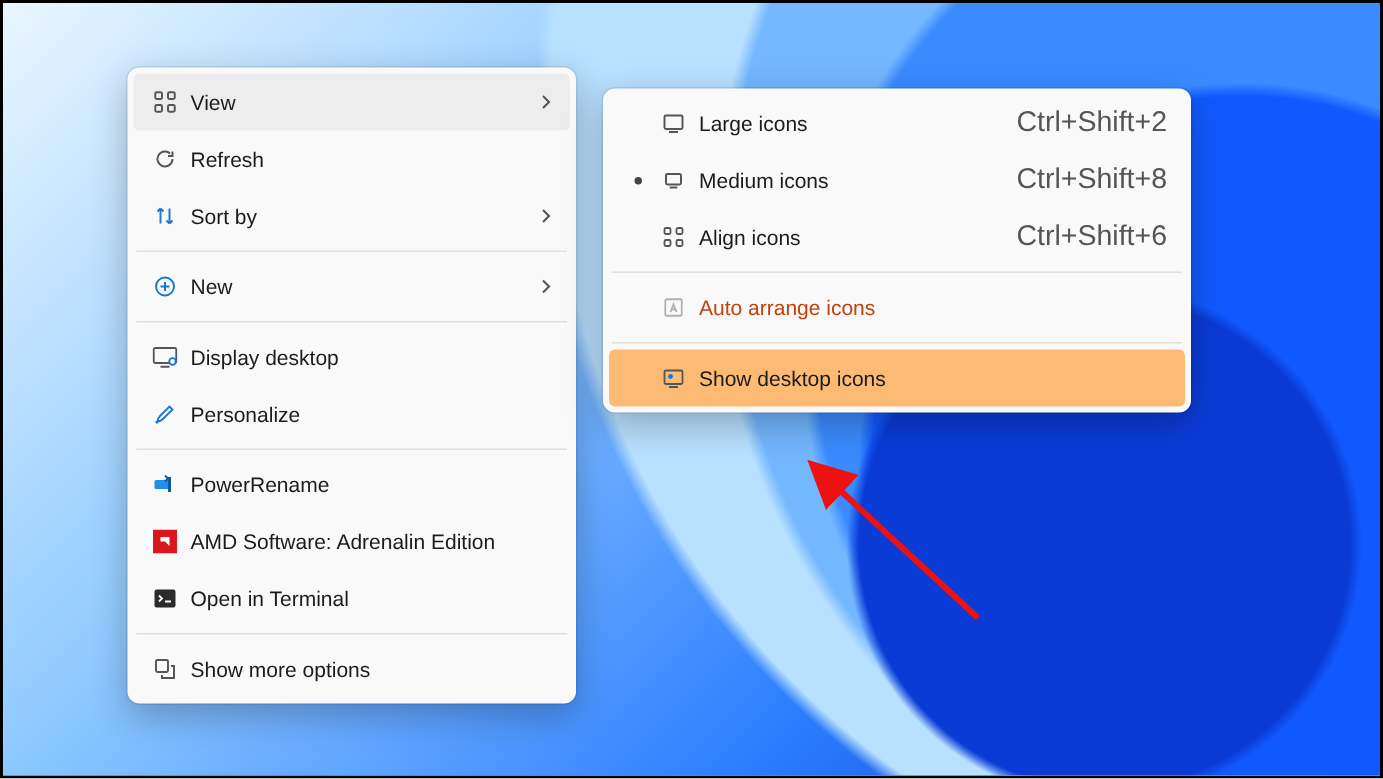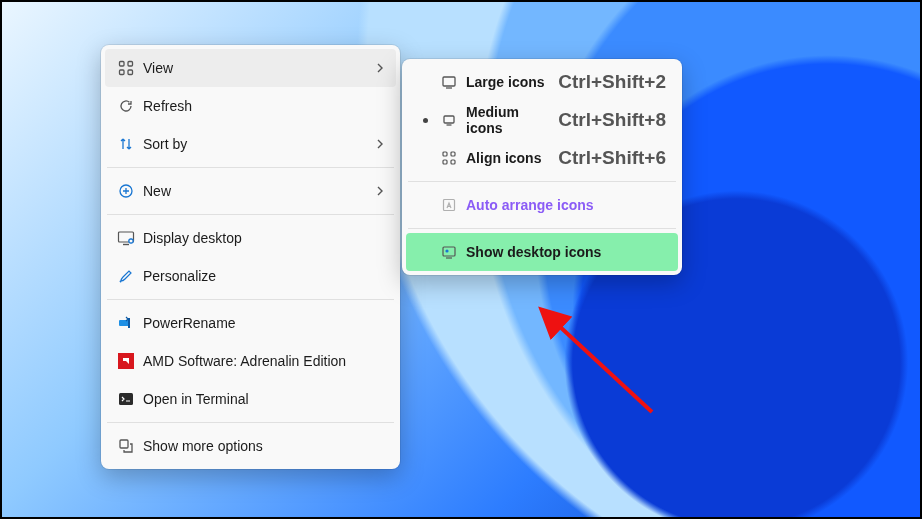--- a/index.html
+++ b/index.html
@@ -34,33 +34,33 @@
   }
   
   .menu {
     position: absolute;
     background: #f9f9f9;
     border-radius: 8px;
     box-shadow: 0 8px 24px rgba(0,0,0,.25), 0 0 0 1px rgba(0,0,0,.08);
     padding: 4px;
     box-sizing: border-box;
   }
-  .menu-main  { left: 99px;  top: 43px; width: 299px; }
-  .menu-sub   { left: 400px; top: 57px; width: 280px; font-weight: bold; }
+  .menu-main  { left: 83px;  top: 43px; width: 299px; }
+  .menu-sub   { left: 400px; top: 57px; width: 392px; }
   .item {
     display: flex;
     align-items: center;
     height: 38px;
     padding: 0 12px 0 8px;
     border-radius: 4px;
     box-sizing: border-box;
   }
   .item.highlight { background: #ededed; }
-  .item.hover    { background: #86efac; }
-  .item.disabled { color: #8b5cf6; }
+  .item.hover    { background: #fdba74; }
+  .item.disabled { color: #c2410c; }
   .icon-slot {
     width: 26px;
     display: flex;
     align-items: center;
     justify-content: center;
     flex-shrink: 0;
   }
   .label { flex: 1; padding-left: 4px; }
   .arrow { color: #555; font-size: 11px; }
   .shortcut { color: #555; font-size: 19px; margin-left: auto; }

